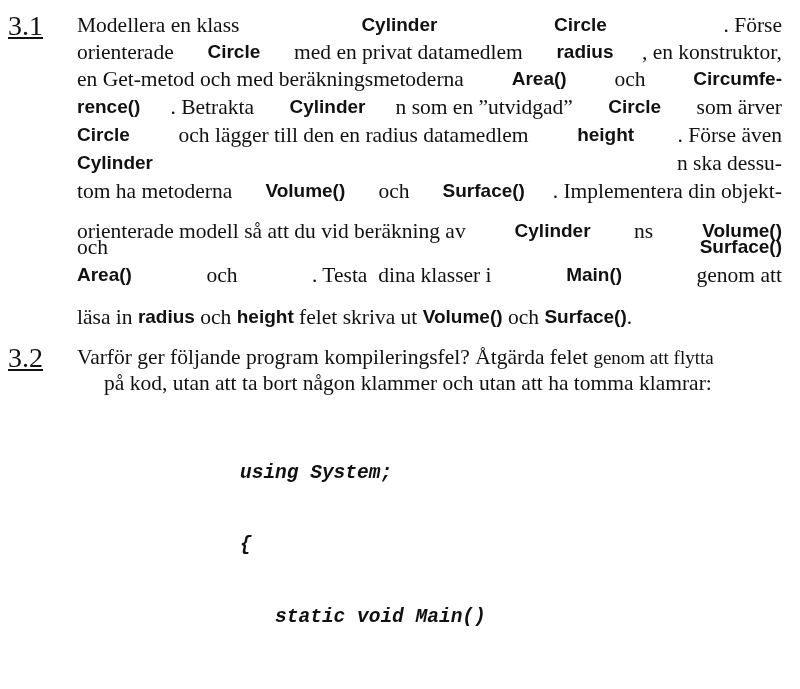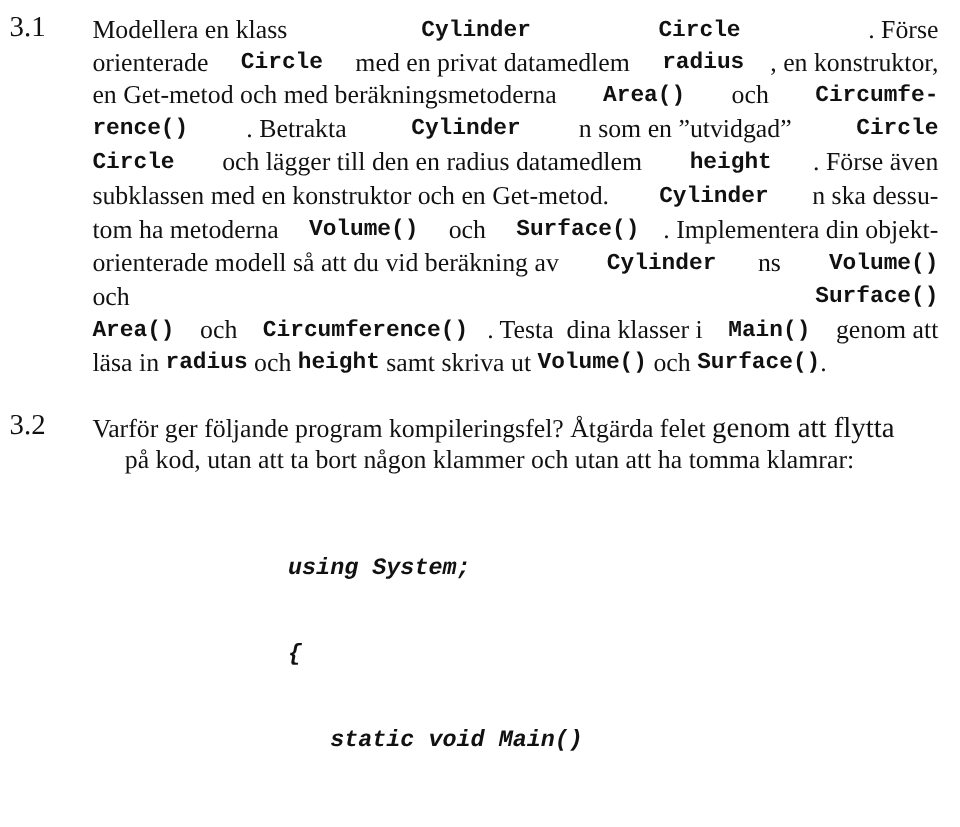--- a/index.html
+++ b/index.html
@@ -1,23 +1,23 @@
 <!DOCTYPE html>
 <html><head>
 <meta charset="utf-8">
 <style>
   html, body { margin: 0; padding: 0; background: #ffffff; }
   body { width: 800px; height: 689px; overflow: hidden; position: relative; color: #111; }
   .ex { position: absolute; left: 0; width: 800px; }
-  .num { position: absolute; left: 8px; font-family: "Liberation Serif", serif; font-size: 24px; }
+  .num { position: absolute; left: 8px; font-family: "Liberation Serif", serif; font-size: 28px; text-decoration: underline; }
   .line { position: absolute; left: 77px; right: 18px; height: 30px; font-family: "Liberation Serif", serif; font-size: 21.5px; line-height: 30px; white-space: nowrap; display: flex; justify-content: space-between; align-items: center; }
   .line.nojust { justify-content: flex-start; }
   .line span { white-space: pre; }
-  .c { font-family: Liberation Mono, monospace; font-weight: bold; font-size: 19px; }
-  .sm { font-size: 24px; }
+  .c { font-family: Liberation Sans, sans-serif; font-weight: bold; font-size: 19px; }
+  .sm { font-size: 19px; }
   .code { position: absolute; left: 240px; top: 413px; font-family: "Liberation Mono", monospace; font-weight: bold; font-size: 19.5px; line-height: 24px; white-space: pre; }
   .code div { height: 24px; font-style: italic; }
 </style>
 </head>
 <body>
 
 <div class="ex">
   <div class="num" style="top:10px">3.1</div>
 
   <div class="line" style="top:10px">
@@ -38,63 +38,62 @@
       <span class="c">Area()</span>
       <span> och </span>
       <span class="c">Circumfe-</span>
   </div>
   <div class="line" style="top:92px">
     <span class="c">rence()</span>
       <span>. Betrakta </span>
       <span class="c">Cylinder</span>
       <span>n som en ”utvidgad” </span>
       <span class="c">Circle</span>
+      <span> som ärver</span>
   </div>
   <div class="line" style="top:120px">
     <span class="c">Circle</span>
       <span> och lägger till den en radius datamedlem </span>
       <span class="c">height</span>
       <span>. Förse även</span>
   </div>
   <div class="line" style="top:148px">
-    <span>subklassen med en konstruktor och en Get-metod. </span>
       <span class="c">Cylinder</span>
       <span>n ska dessu-</span>
   </div>
   <div class="line" style="top:176px">
     <span>tom ha metoderna </span>
       <span class="c">Volume()</span>
       <span> och </span>
       <span class="c">Surface()</span>
       <span>. Implementera din objekt-</span>
   </div>
-  <div class="line" style="top:204px">
+  <div class="line" style="top:216px">
     <span>orienterade modell så att du vid beräkning av </span>
       <span class="c">Cylinder</span>
       <span>ns </span>
       <span class="c">Volume()</span>
   </div>
   <div class="line" style="top:232px">
     <span>och </span>
       <span class="c">Surface()</span>
   </div>
   <div class="line" style="top:260px">
     <span class="c">Area()</span>
       <span> och </span>
-      <span class="c">Circumference()</span>
       <span>. Testa  dina klasser i </span>
       <span class="c">Main()</span>
       <span> genom att</span>
   </div>
-  <div class="line nojust" style="top:287px">
+  <div class="line nojust" style="top:302px">
     <span>läsa in </span>
       <span class="c">radius</span>
       <span> och </span>
       <span class="c">height</span>
-      <span> samt skriva ut </span>
+      <span> felet skriva ut </span>
       <span class="c">Volume()</span>
       <span> och </span>
       <span class="c">Surface()</span>
       <span>.</span>
   </div>
 </div>
 
 <div class="ex">
   <div class="num" style="top:342px">3.2</div>
   <div class="line" style="top:342px">

